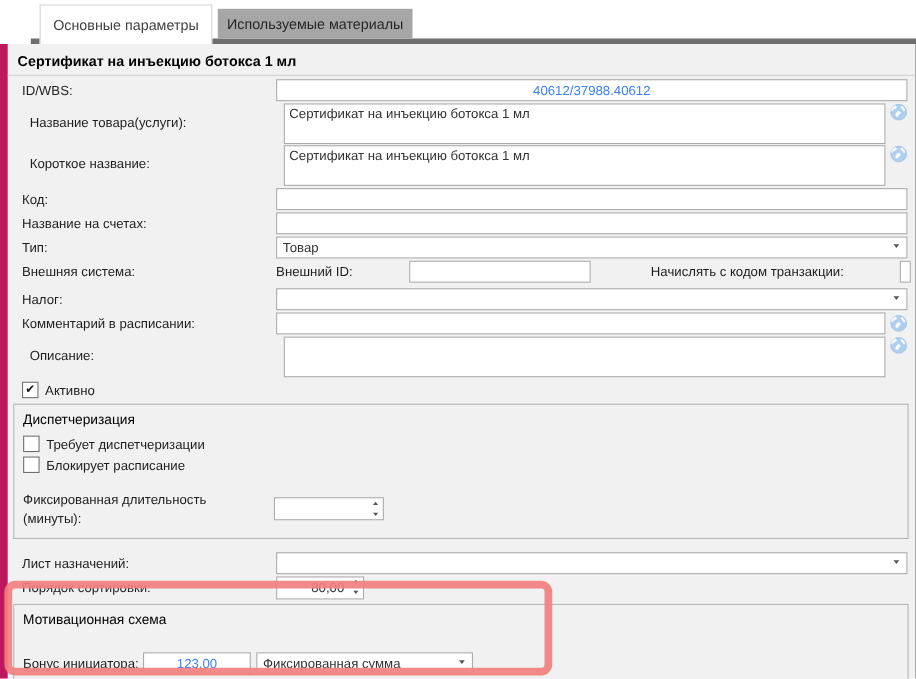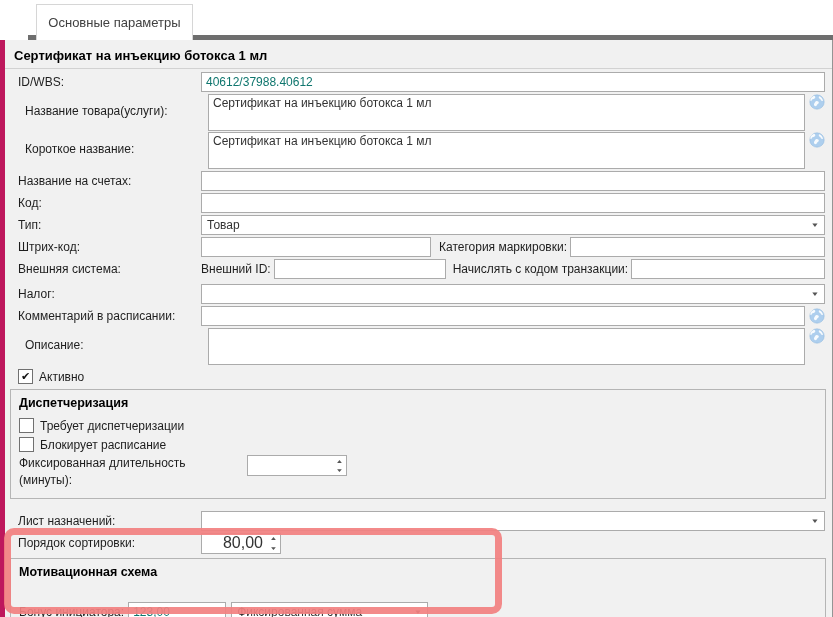--- a/index.html
+++ b/index.html
@@ -10,48 +10,48 @@
     font-size:12px;color:#1e1e1e;
   }
   
   .tabbar{position:absolute;top:0;left:0;width:833px;height:40px;background:#fff;margin-left:28px;}
   .tabstrip-line{position:absolute;top:35px;left:0;width:833px;height:5px;background:#6e6e6e;}
   .tab{position:absolute;display:flex;align-items:center;justify-content:center;cursor:default;box-sizing:border-box;font-size:13px;}
   .tab.active{left:8px;top:4px;width:157px;height:36px;background:#fff;border:1px solid #d6d6d6;border-bottom:none;z-index:3;color:#414141;}
   .tab.inactive{left:170px;top:8px;width:177px;height:27px;background:#a6a6a6;color:#262626;z-index:1;}
   
   .panel{position:absolute;top:40px;left:0;right:0;bottom:0;background:#f1f1f1;
-    border-left:5px solid #be185d;border-right:1px solid #949494;box-sizing:border-box;}
+    border-left:7px solid #be185d;border-right:1px solid #949494;box-sizing:border-box;}
   .form-title{font-weight:bold;font-size:13px;color:#000;padding:8px 10px 5px 9px;border-bottom:1px solid #d2d2d2;margin-bottom:3px;}
-  .row{display:flex;align-items:center;margin:2px 7px 2px 0;min-height:20px;}
+  .row{display:flex;align-items:center;margin:2px 7px 2px 0;min-height:20px;gap:48px;}
   .row.ta-row{align-items:flex-start;margin:1px 7px;}
   .lbl{width:196px;padding-left:13px;box-sizing:border-box;flex-shrink:0;}
   .inline-lbl{flex-shrink:0;white-space:nowrap;}
   input.txt{height:20px;box-sizing:border-box;border:1px solid #ababab;background:#fff;
-    font-family:inherit;font-size:12px;color:#0f766e;padding:0 4px;outline:none;}
+    font-family:inherit;font-size:12px;color:#3b82f6;padding:0 4px;outline:none;text-align:center;}
   input.txt.grow{flex:1;min-width:0;}
   textarea.ta{flex:1;height:37px;box-sizing:border-box;border:1px solid #ababab;background:#fff;
     font-family:inherit;font-size:12px;color:#333;padding:1px 4px;resize:none;outline:none;min-width:0;}
   .field-with-globe{flex:1;display:flex;align-items:flex-start;min-width:0;}
   .globe{width:16px;height:16px;margin-left:4px;flex-shrink:0;cursor:pointer;}
   .combo{flex:1;height:20px;background:#fff;border:1px solid #ababab;display:flex;align-items:center;
     padding:0 30px 0 5px;position:relative;box-sizing:border-box;color:#333;min-width:0;}
   .combo.fixed{flex:none;}
   .combo .arrow{position:absolute;right:6px;top:50%;transform:translateY(-55%) scaleX(1.5);font-size:6px;color:#555;}
   .cb{width:13px;height:13px;border:1px solid #707070;background:#fff;display:inline-flex;align-items:center;
     justify-content:center;margin-right:6px;flex-shrink:0;cursor:pointer;}
   .cb .mark{font-size:11px;line-height:1;color:#111;margin-top:-1px;}
   .cb-row{display:flex;align-items:center;margin:4px 0 3px;padding-left:13px;}
   .grp{margin:5px 6px 0 5px;border:1px solid #b5b5b5;background:#f1f1f1;padding:3px 0 9px;}
-  .grp-title{font-weight:bold;font-size:12.5px;color:#000;padding:3px 0 4px 8px;}
+  .grp-title{font-weight:normal;font-size:12.5px;color:#000;padding:3px 0 4px 8px;}
   .grp .cb-row{padding-left:8px;}
-  .dur-row{display:flex;align-items:flex-start;padding-left:8px;margin-top:3px;gap:40px;}
+  .dur-row{display:flex;align-items:center;padding-left:8px;margin-top:16px;gap:40px;}
   .dur-lbl{width:188px;flex-shrink:0;line-height:1.4;}
   .spin{height:21px;border:1px solid #ababab;background:#fff;display:flex;box-sizing:border-box;}
-  .spin input{flex:1;border:none;outline:none;padding:0 4px;font-family:inherit;font-size:16px;color:#333;min-width:0;background:transparent;}
+  .spin input{flex:1;border:none;outline:none;padding:0 4px;font-family:inherit;font-size:12px;color:#333;min-width:0;background:transparent;}
   .spin input.num{text-align:right;}
   .spin .btns{width:13px;display:flex;flex-direction:column;}
   .spin .btns span{flex:1;display:flex;align-items:center;justify-content:center;font-size:5px;color:#555;
     transform:scaleX(1.6);cursor:pointer;}
   .w100{width:100px;}
   .w80{width:80px;}
   .mot-row{display:flex;align-items:center;padding-left:8px;margin-top:19px;}
   .mot-row input.txt{width:98px;margin-left:4px;}
   .mot-row .combo{width:197px;margin-left:5px;}
   .pink-annotation{position:absolute;left:4px;top:528px;width:484px;height:72px;
@@ -61,20 +61,23 @@
 </head>
 <body>
 
 <div>
 
   <div class="tabbar">
     <div class="tabstrip-line"></div>
     <div class="tab active">
       <span>Основные параметры</span>
     </div>
+    <div class="tab inactive">
+      <span>Используемые материалы</span>
+    </div>
   </div>
 
   <div class="panel">
 
     <div class="form-title">Сертификат на инъекцию ботокса 1 мл</div>
 
     <div class="row">
       <span class="lbl">ID/WBS:</span>
       <input class="txt grow" value="40612/37988.40612" style="">
     </div>
@@ -99,43 +102,37 @@
         <svg class="globe" viewBox="0 0 16 16">
           <circle cx="8" cy="8" r="7.2" fill="#aecfee" stroke="#8db6dc" stroke-width="0.5"></circle>
           <path fill="#ffffff" opacity="0.9" d="M5 1.8c1.5.6 1.8 2 .6 2.8C4.4 5.4 3 5 2.6 6.4 2.2 7.8 1.4 7 1.3 6 1.6 4 3.2 2.4 5 1.8z"></path>
           <path fill="#ffffff" opacity="0.9" d="M10.5 2.2c1.8.8 3.1 2.4 3.5 4.3-.8 1-2 .4-2.3-.7-.3-1-1.8-1-1.9-2.2-.1-.8.2-1.2.7-1.4z"></path>
           <path fill="#ffffff" opacity="0.9" d="M7.5 7c1.2-.2 2.5.6 2.3 1.8-.2 1.2-1.6 1.2-2 2.4-.3 1-1.5 1.3-2.3.6-.8-.7-.6-2 0-2.8.5-.8 1-1.8 2-2z"></path>
         </svg>
       </div>
     </div>
 
     <div class="row">
+      <span class="lbl">Код:</span>
+      <input class="txt grow" value="" style="">
+    </div>
+
+    <div class="row">
       <span class="lbl">Название на счетах:</span>
-      <input class="txt grow" value="" style="">
-    </div>
-
-    <div class="row">
-      <span class="lbl">Код:</span>
       <input class="txt grow" value="" style="">
     </div>
 
     <div class="row">
       <span class="lbl">Тип:</span>
       <div class="combo">
         <span>Товар</span>
         <span class="arrow">▼</span>
       </div>
     </div>
 
-    <div class="row">
-      <span class="lbl">Штрих-код:</span>
-      <input class="txt" style="width: 230px;" value="">
-      <span class="inline-lbl mid-gap">Категория маркировки:</span>
-      <input class="txt grow" value="" style="">
-    </div>
 
     <div class="row">
       <span class="lbl">Внешняя система:</span>
       <span class="inline-lbl" style="margin-right:3px;text-align:center;">Внешний ID:</span>
       <input class="txt" style="width: 172px;" value="">
       <span class="inline-lbl" style="margin-left:7px;margin-right:3px;">Начислять с кодом транзакции:</span>
       <input class="txt grow" value="" style="">
     </div>
 
     <div class="row" style="margin-top:5px;">

